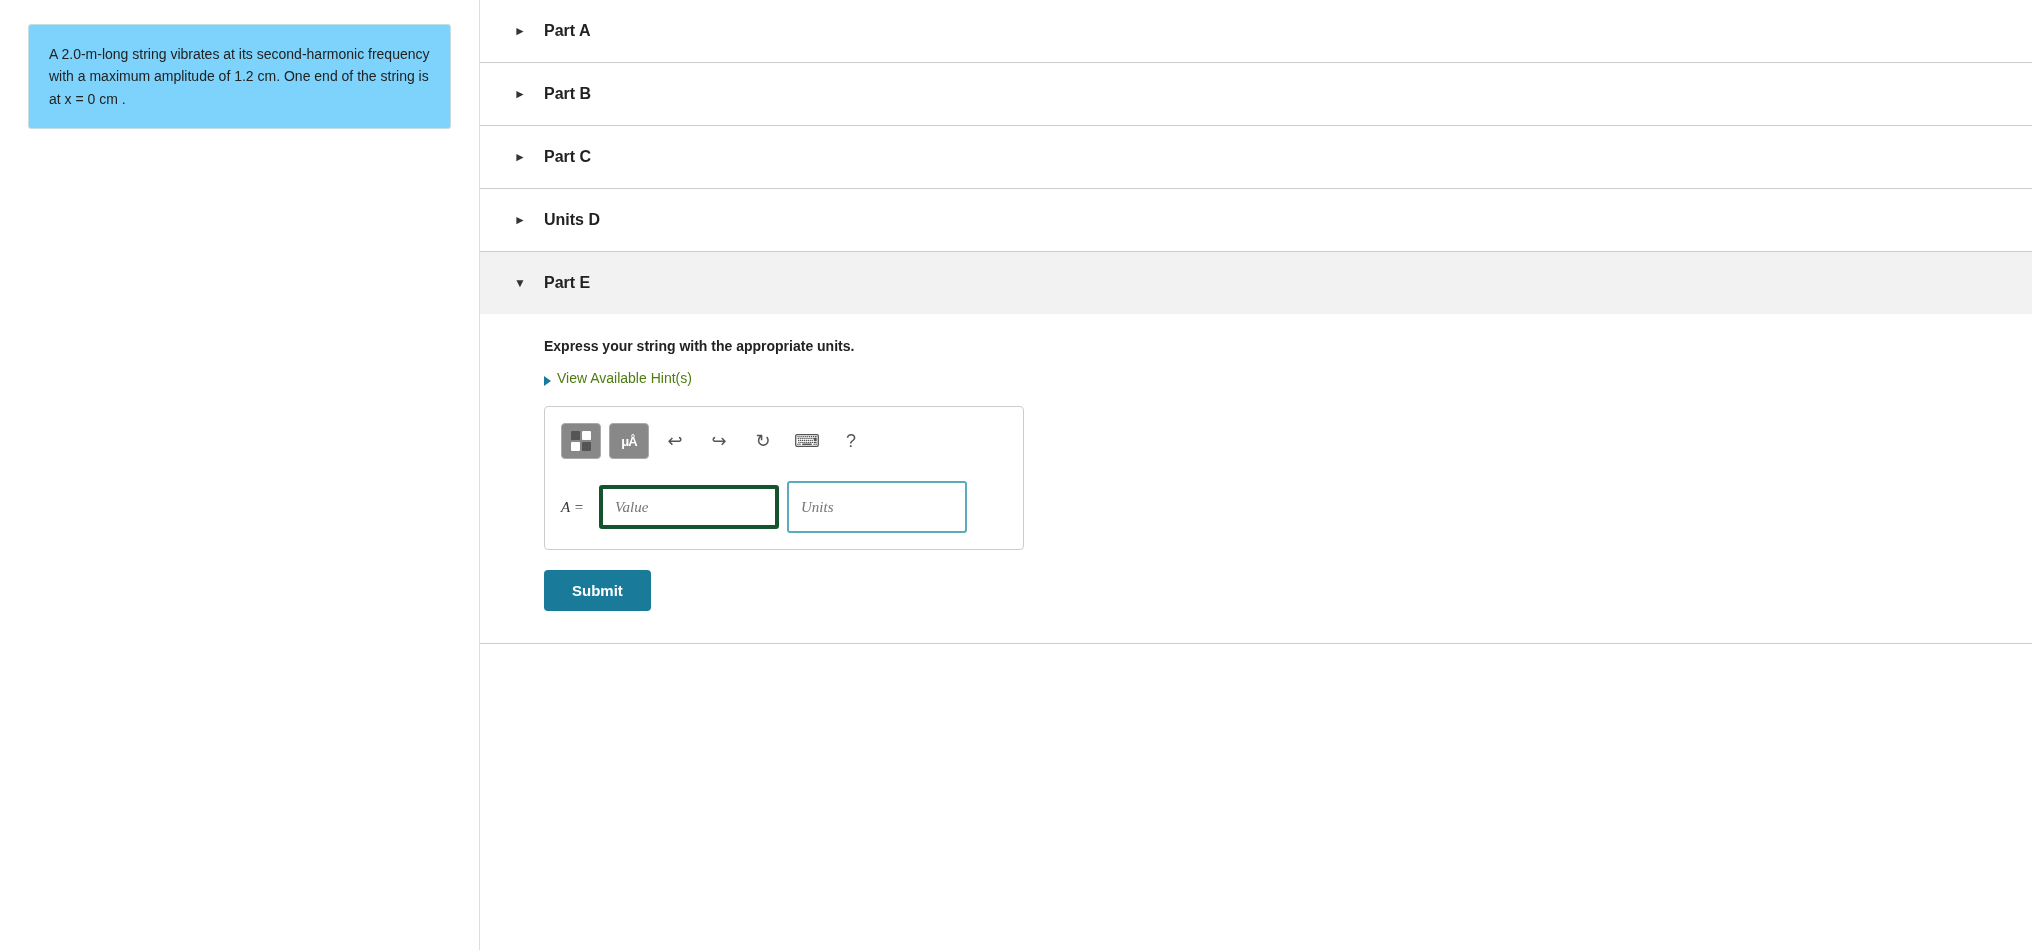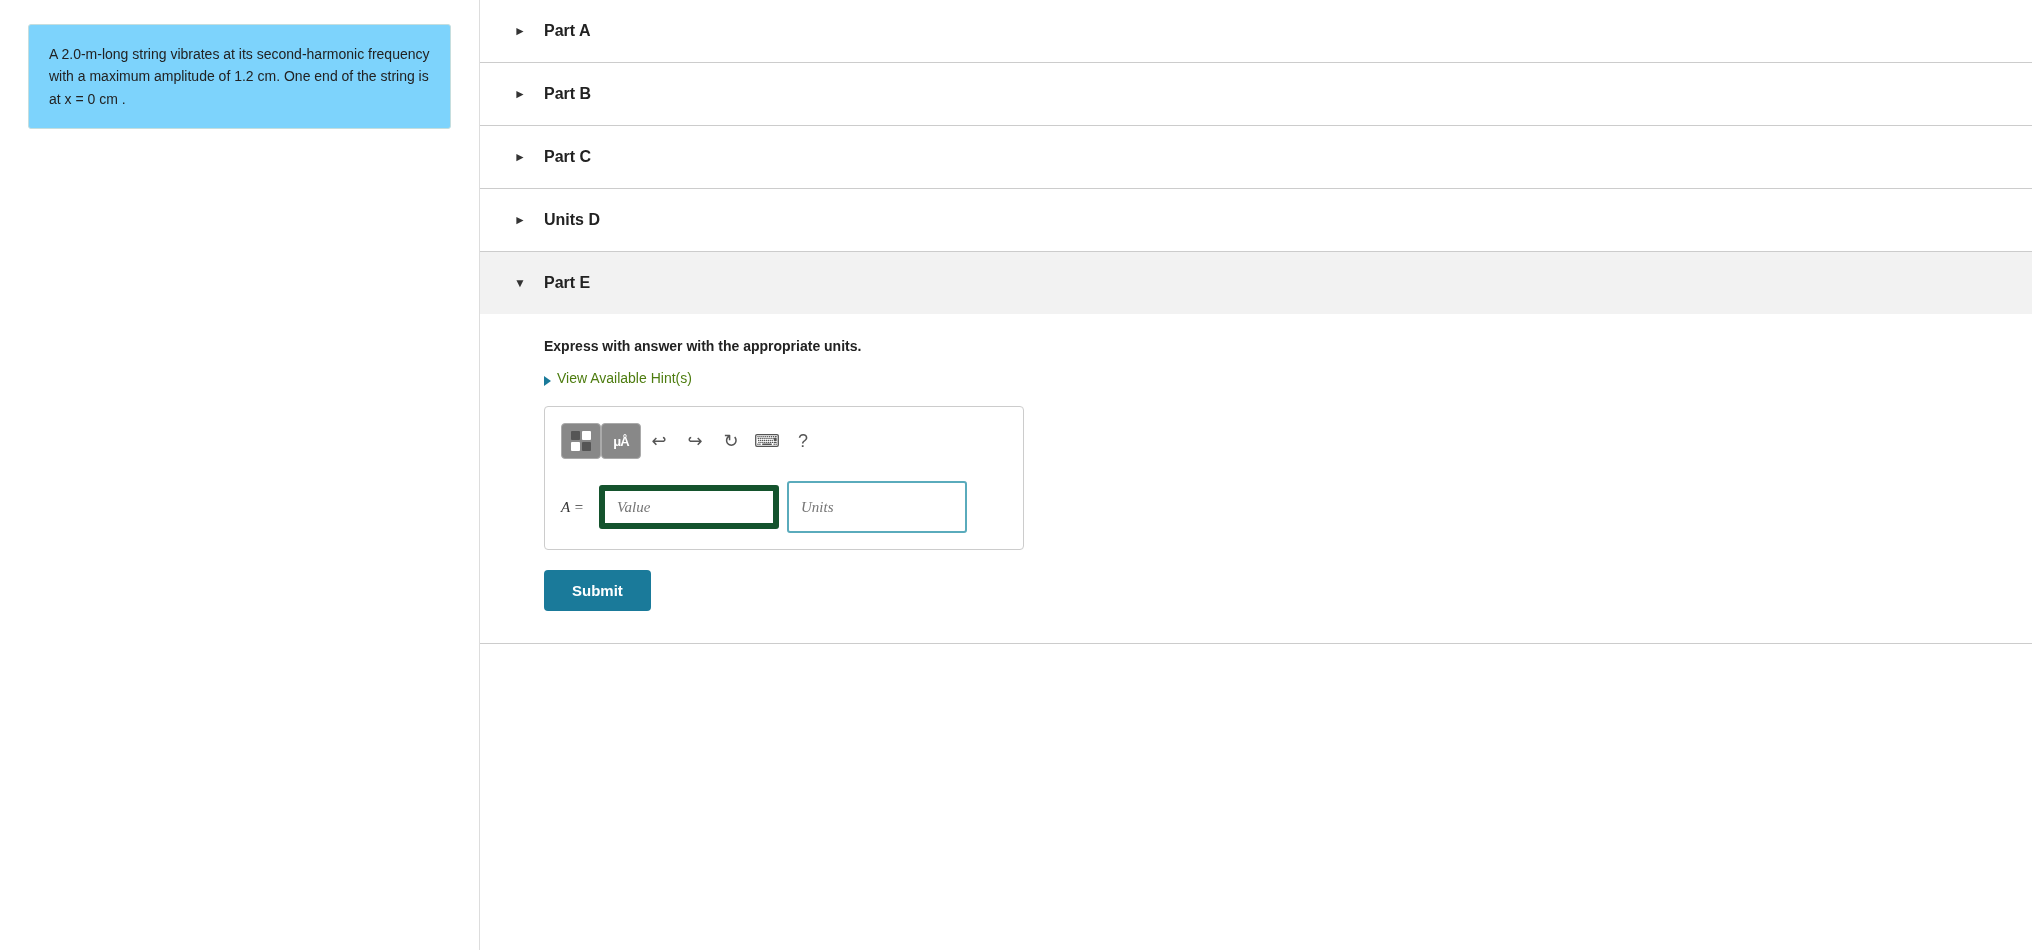--- a/index.html
+++ b/index.html
@@ -118,20 +118,21 @@
       border: 1px solid #ccc;
       border-radius: 4px;
       padding: 16px;
       background: #fff;
       max-width: 480px;
     }
 
     .toolbar {
       display: flex;
       align-items: center;
+      gap: 8px;
       margin-bottom: 14px;
       padding-bottom: 8px;
     }
 
     .toolbar-btn {
       width: 40px;
       height: 36px;
       border: 1px solid #aaa;
       border-radius: 4px;
       background: #888;
@@ -174,21 +175,21 @@
       font-size: 15px;
       font-style: italic;
       color: #333;
       font-family: Georgia, serif;
       min-width: 30px;
     }
 
     .value-input {
       width: 180px;
       height: 44px;
-      border: 6px solid #14532d;
+      border: 4px solid #14532d;
       border-radius: 3px;
       padding: 8px 12px;
       font-size: 15px;
       color: #999;
       font-style: italic;
       font-family: Georgia, serif;
       outline: none;
     }
 
     .units-input {
@@ -278,21 +279,21 @@
       <span class="part-label">Units D</span>
     </div>
   </div>
 
   <div class="part-section">
     <div class="part-header expanded">
       <span class="part-arrow">▼</span>
       <span class="part-label">Part E</span>
     </div>
     <div class="part-content">
-      <p class="part-instruction">Express with answer with the appropriate units.</p>
+      <p class="part-instruction">Express your string with the appropriate units.</p>
 
       <a class="hint-link">
         <span class="hint-arrow"></span>
         <span>View Available Hint(s)</span>
       </a>
 
       <div class="answer-box">
 
         <div class="toolbar">
 

